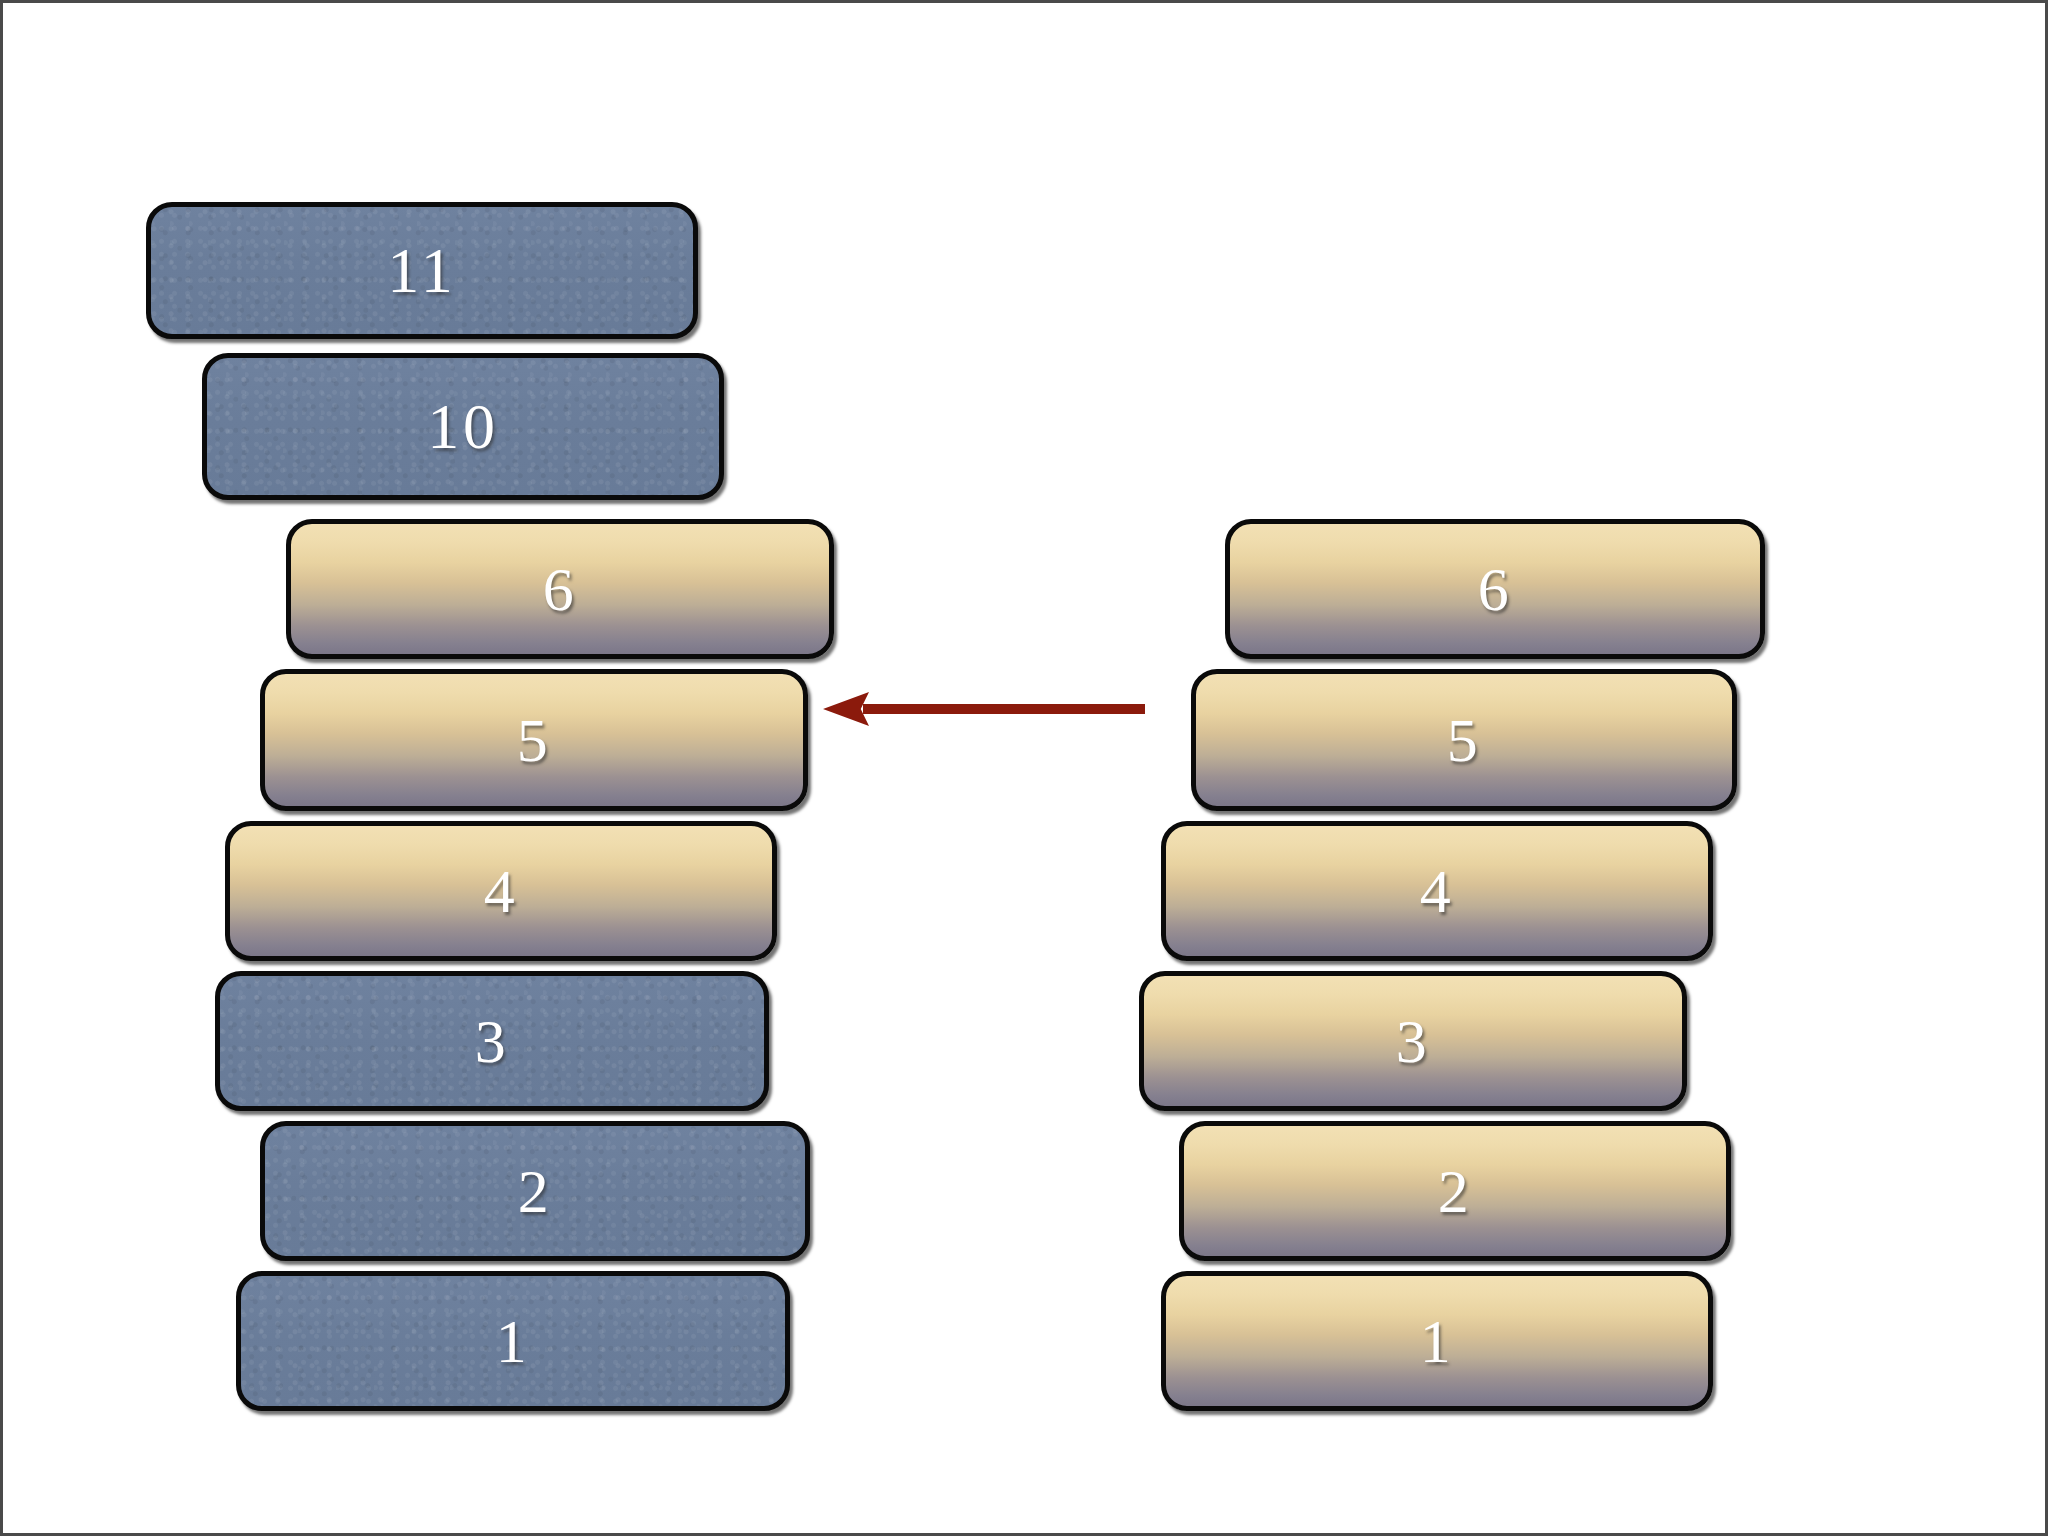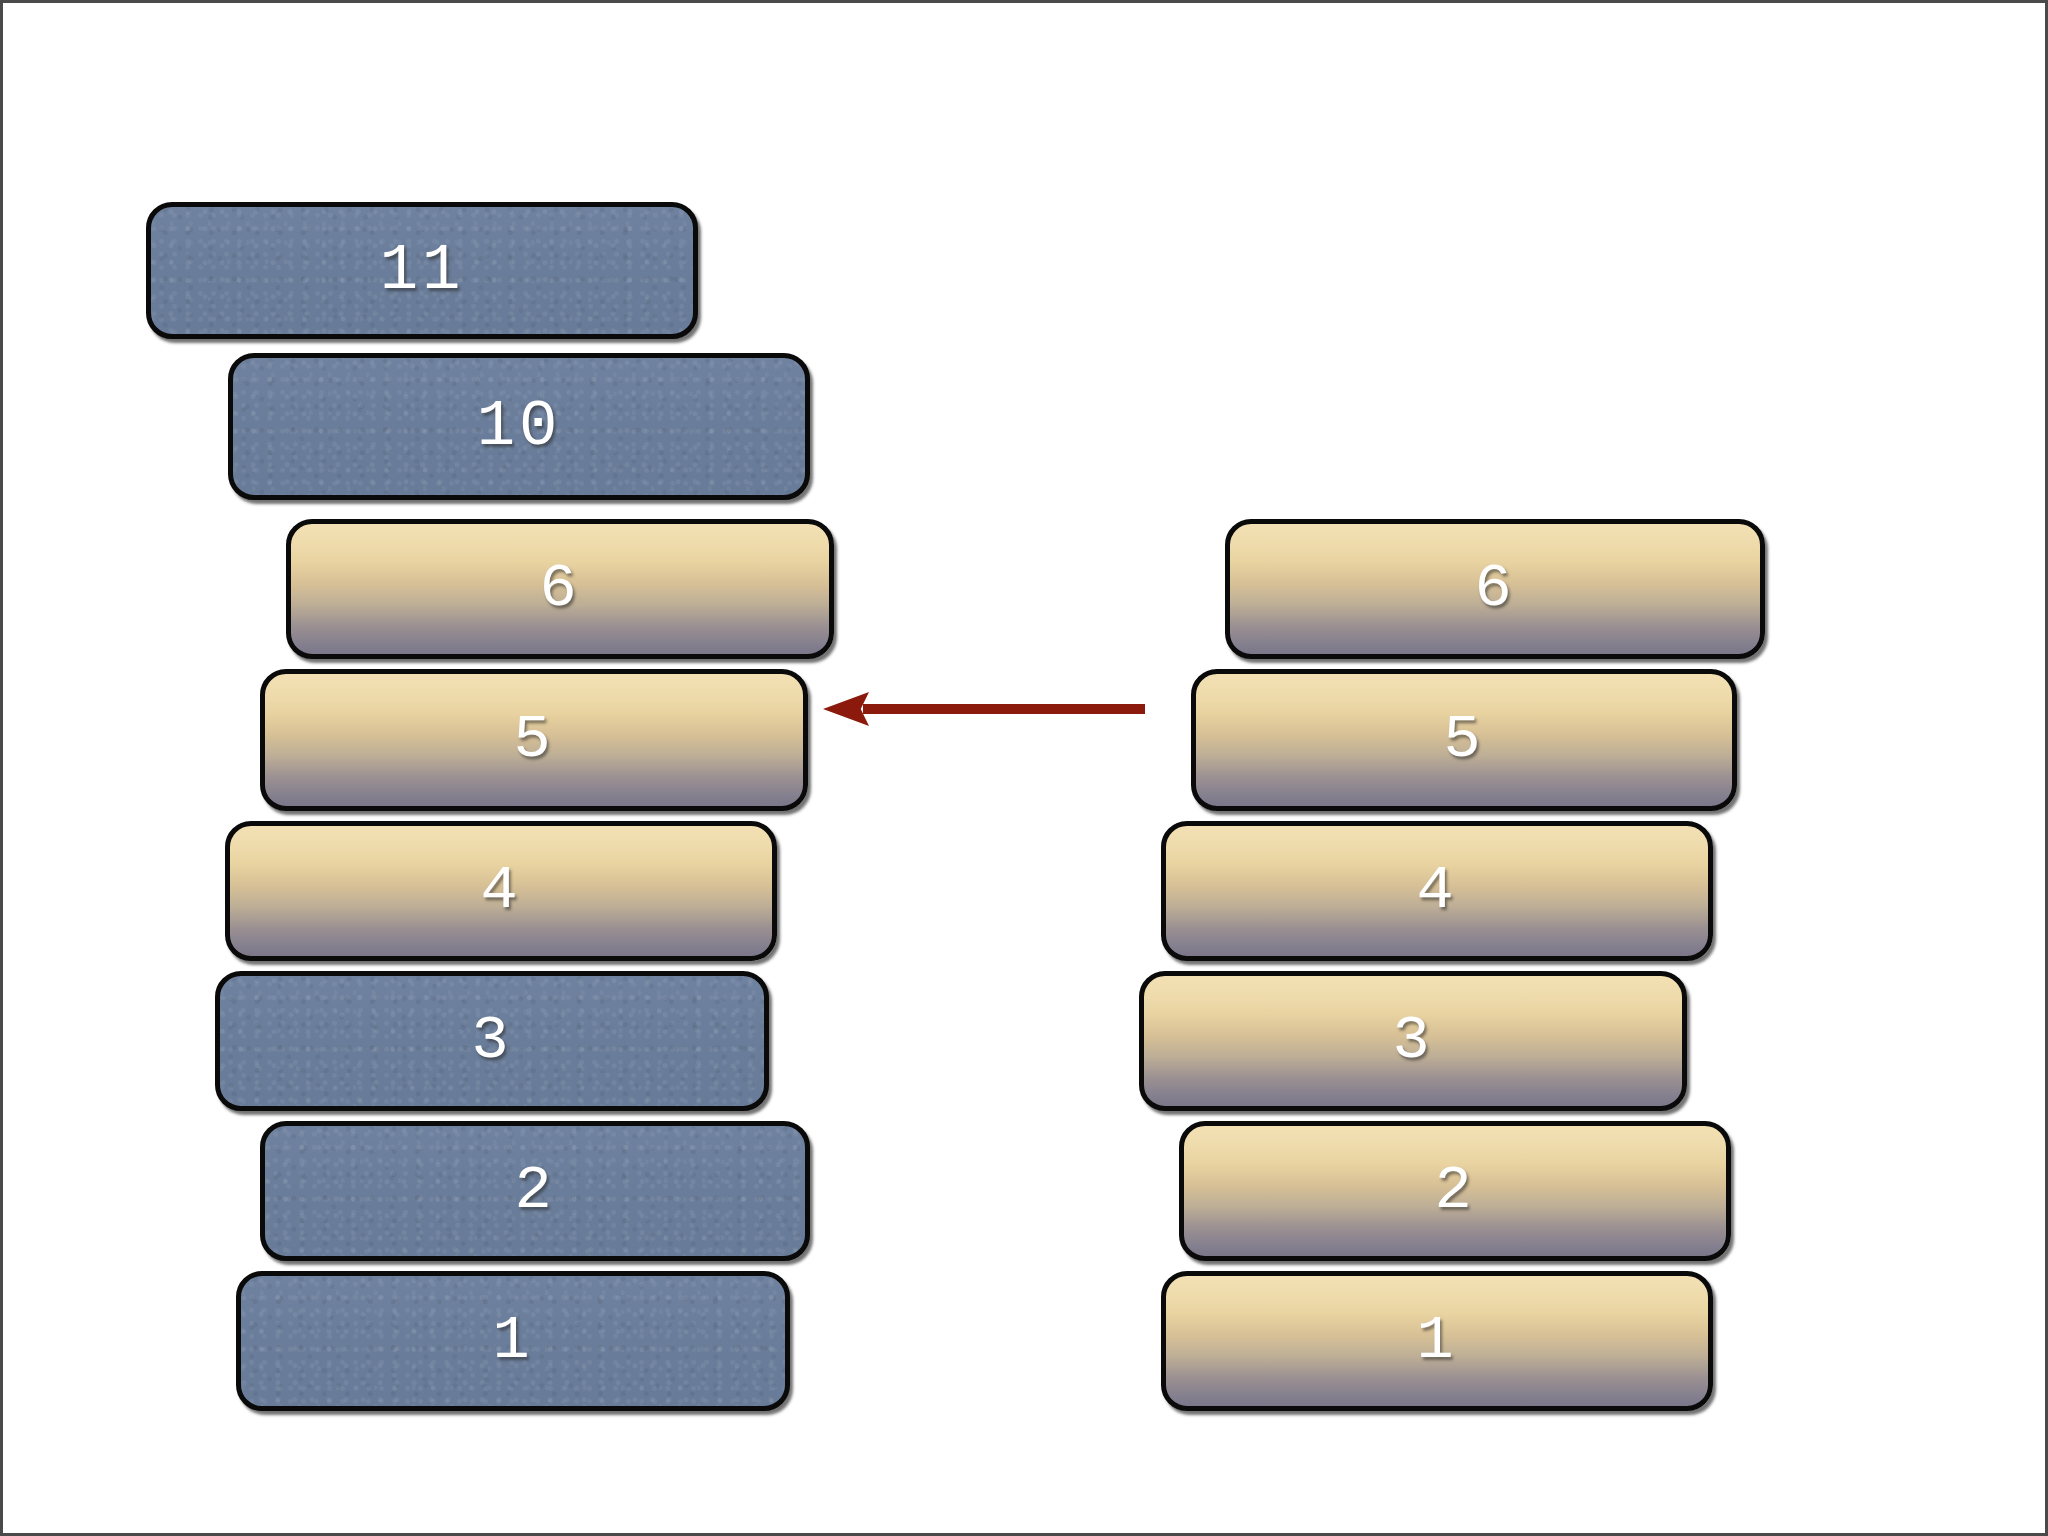--- a/index.html
+++ b/index.html
@@ -26,21 +26,21 @@
     position: absolute;
     box-sizing: border-box;
     border: 5px solid #0a0a0a;
     border-radius: 26px;
     display: flex;
     align-items: center;
     justify-content: center;
     box-shadow: 3px 4px 3px rgba(0,0,0,0.55);
   }
   .block .label {
-    font-family: Liberation Mono, monospace;
+    font-family: Liberation Serif, serif;
     font-weight: 300;
     color: #ffffff;
     letter-spacing: 0.06em;
     text-shadow: 2px 3px 3px rgba(40,40,40,0.55);
     line-height: 1;
     user-select: none;
   }
 
   
   .block.blue {
@@ -77,21 +77,21 @@
 </style>
 </head>
 <body>
 
 <div id="slide">
 
   <div id="left-stack">
       <div class="block blue" style="left: 143px; top: 199px; width: 552px; height: 137px; z-index: 100;">
         <span class="label" style="font-size: 64px;">11</span>
       </div>
-      <div class="block blue" style="left: 225px; top: 350px; width: 582px; height: 147px; z-index: 99;">
+      <div class="block blue" style="left: 199px; top: 350px; width: 522px; height: 147px; z-index: 99;">
         <span class="label" style="font-size: 64px;">10</span>
       </div>
       <div class="block tan" style="left: 283px; top: 516px; width: 548px; height: 140px; z-index: 98;">
         <span class="label" style="font-size: 62px;">6</span>
       </div>
       <div class="block tan" style="left: 257px; top: 666px; width: 548px; height: 142px; z-index: 97;">
         <span class="label" style="font-size: 62px;">5</span>
       </div>
       <div class="block tan" style="left: 222px; top: 818px; width: 552px; height: 140px; z-index: 96;">
         <span class="label" style="font-size: 62px;">4</span>

